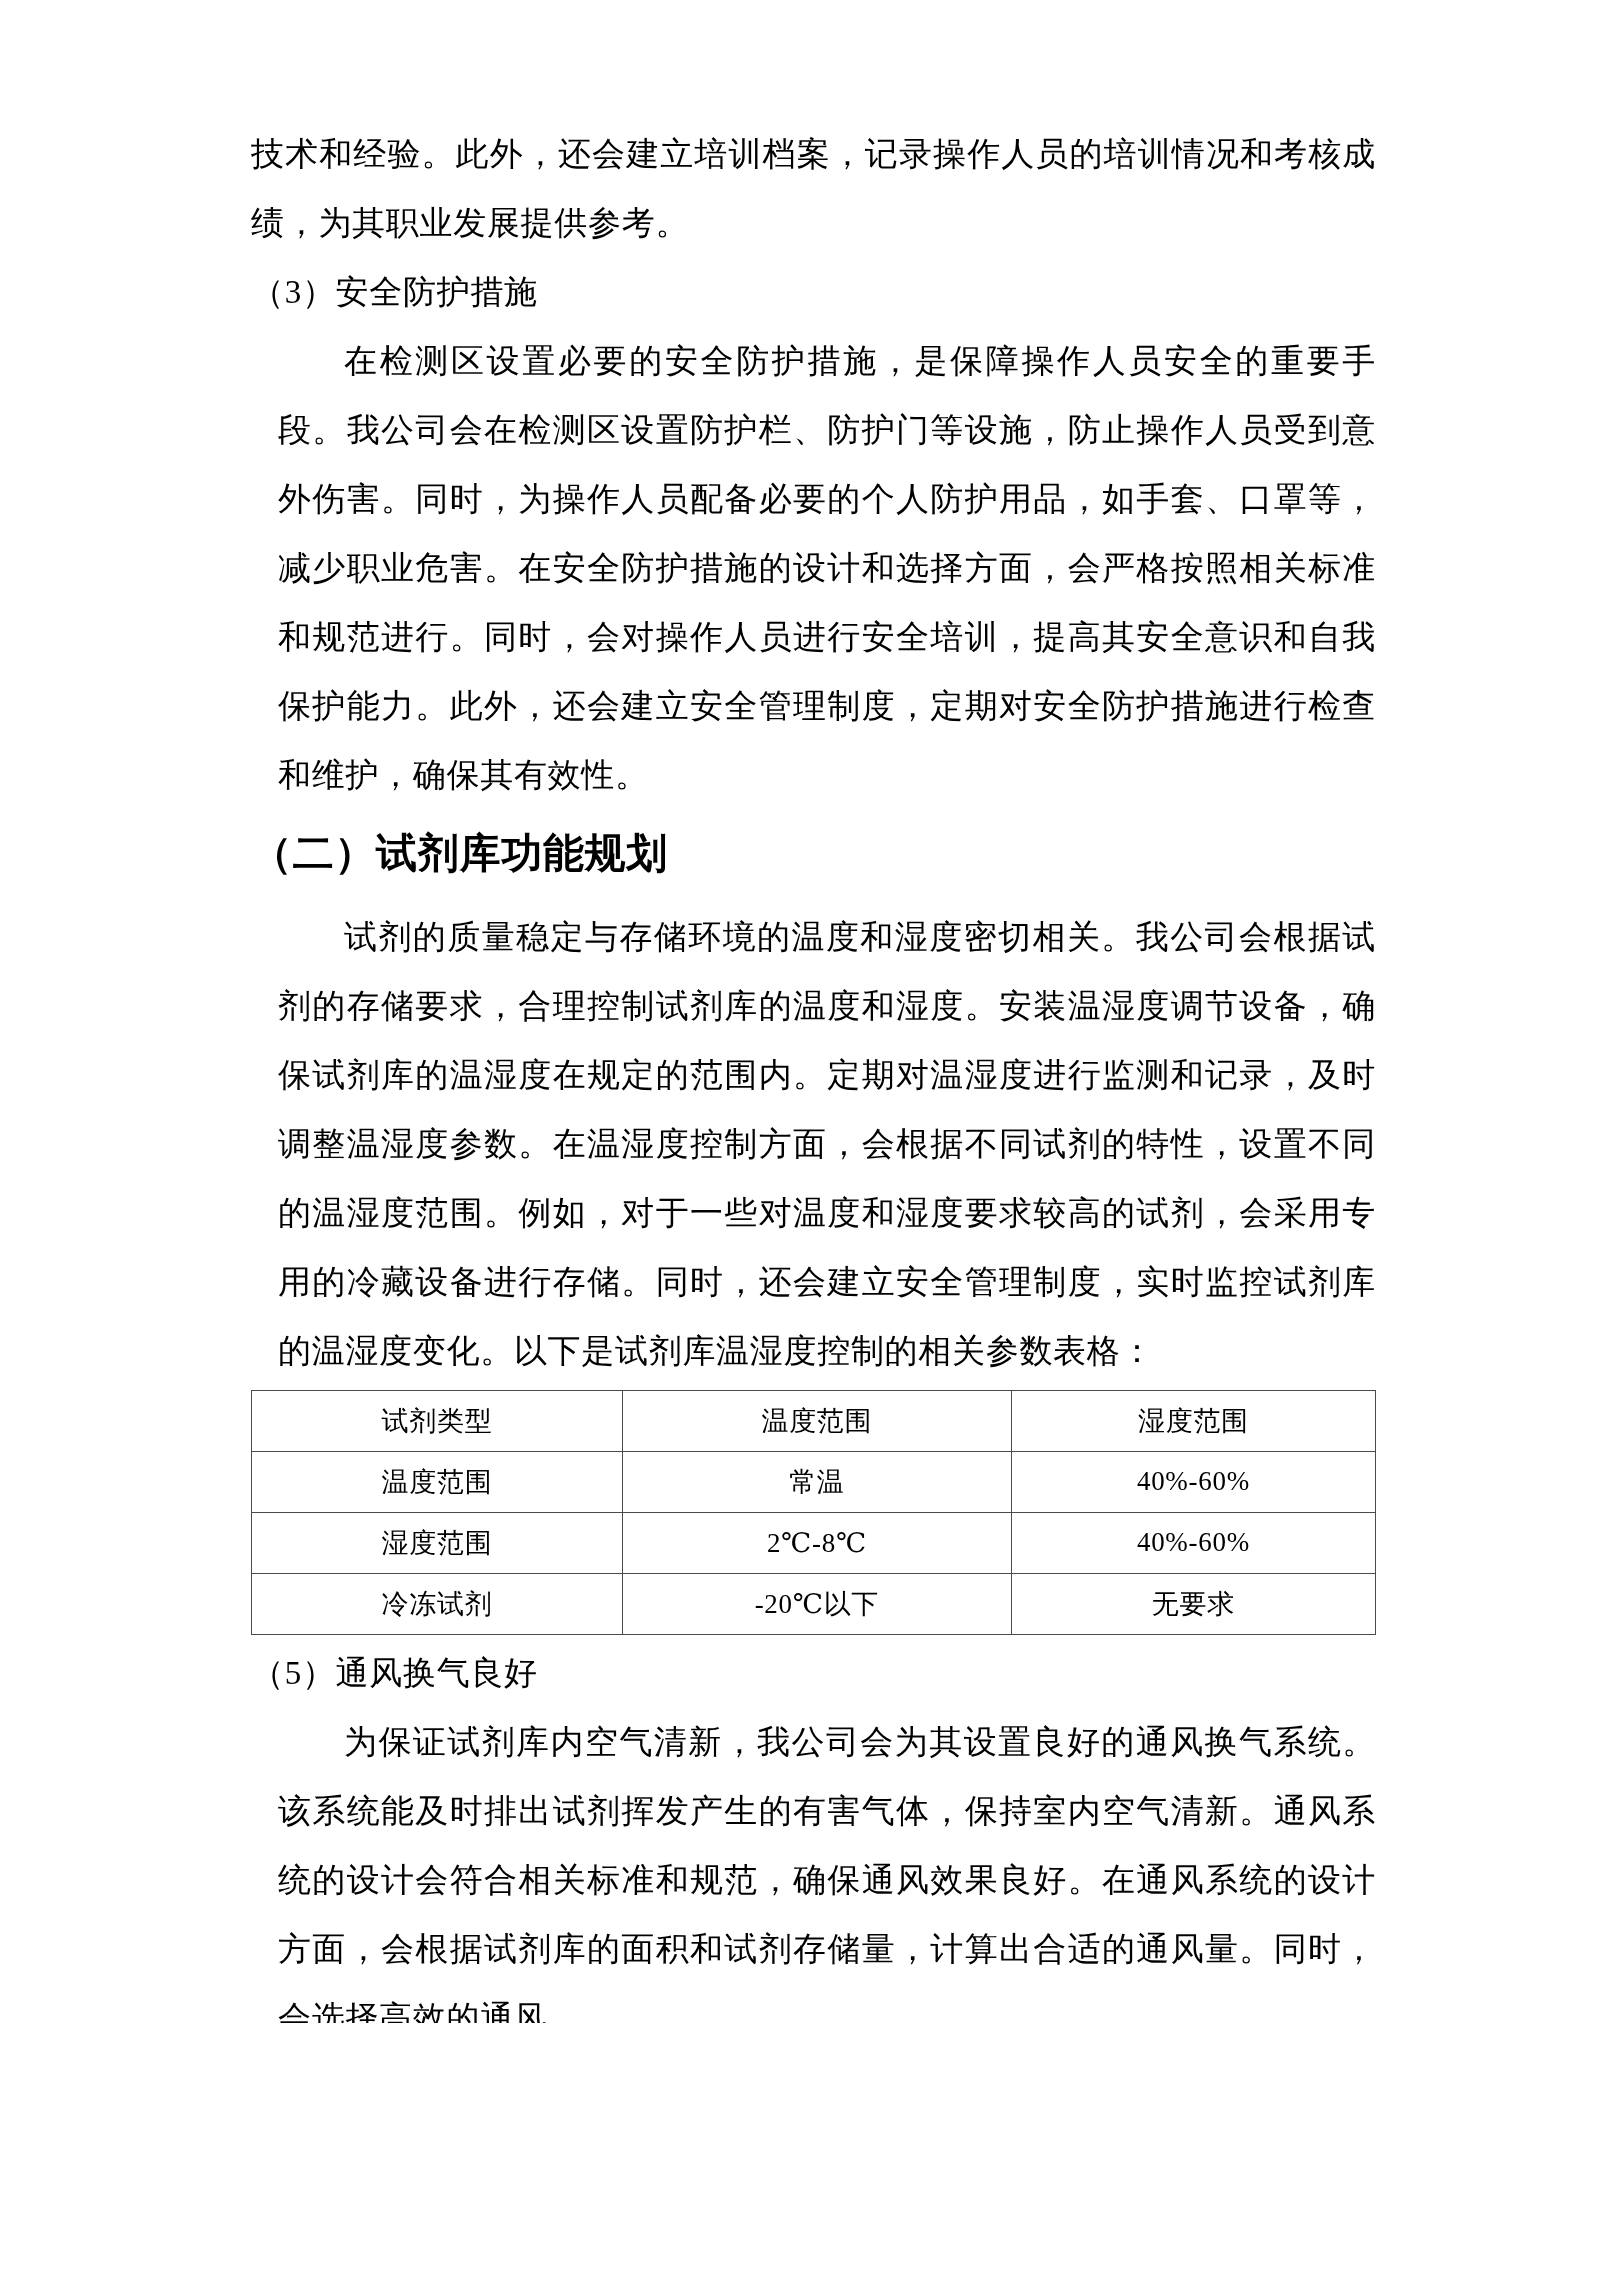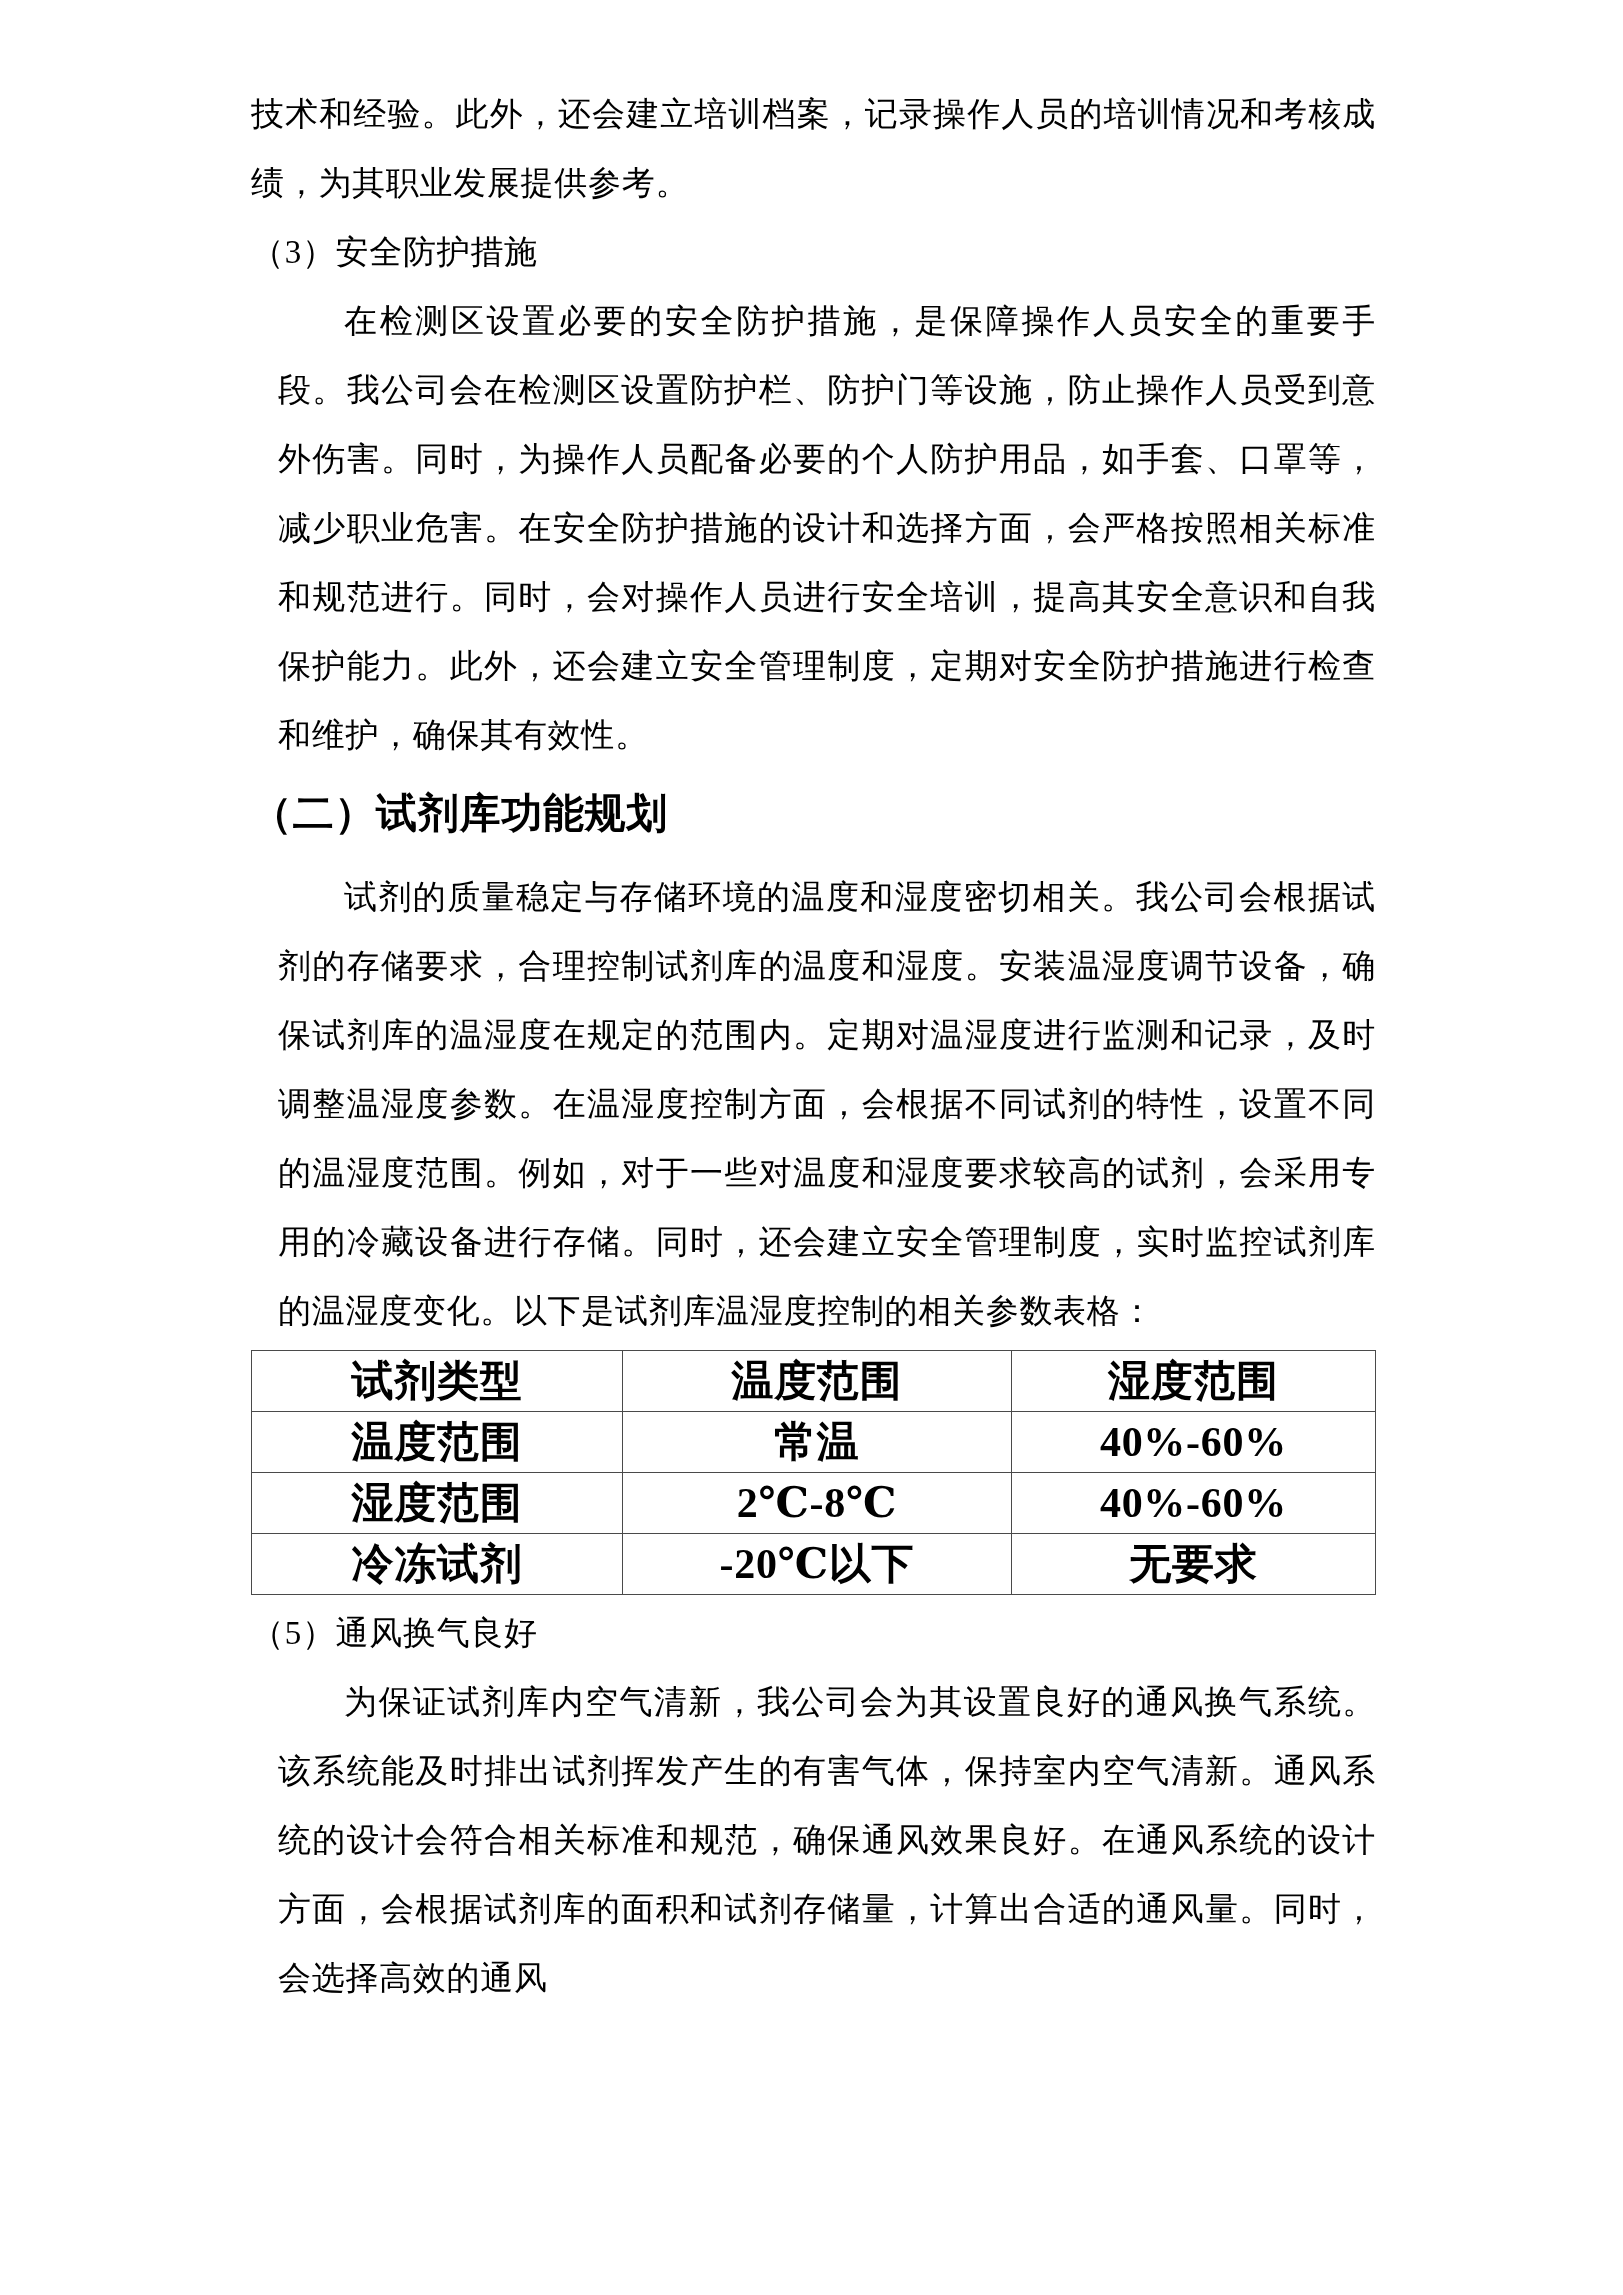--- a/index.html
+++ b/index.html
@@ -7,21 +7,21 @@
   body {
     width: 1623px;
     height: 2295px;
     font-family: "Liberation Serif", "DejaVu Serif", serif;
     color: #000000;
     position: relative;
   }
   .page {
     width: 1623px;
     height: 2023px;
-    padding: 80px 247px 131px 251px;
+    padding: 120px 247px 131px 251px;
     overflow: hidden;
     background: #ffffff;
   }
   .body-text {
     font-size: 33px;
     line-height: 69px;
     text-align: justify;
     letter-spacing: 0.7px;
   }
   .indent { text-indent: 2em; margin-left: 27px; }
@@ -41,22 +41,22 @@
     border-collapse: collapse;
     width: 100%;
     table-layout: fixed;
     margin: 3.9px 0 3.9px 0;
   }
   table.doc-table td {
     border: 1.3px solid #4a4a4a;
     height: 61px;
     text-align: center;
     vertical-align: middle;
-    font-size: 42px;
-    font-weight: bold;
+    font-size: 27px;
+    font-weight: normal;
     letter-spacing: 0.7px;
   }
 </style>
 </head>
 <body>
 
 <div class="page">
 
   <p class="body-text">技术和经验。此外，还会建立培训档案，记录操作人员的培训情况和考核成绩，为其职业发展提供参考。</p>
 

